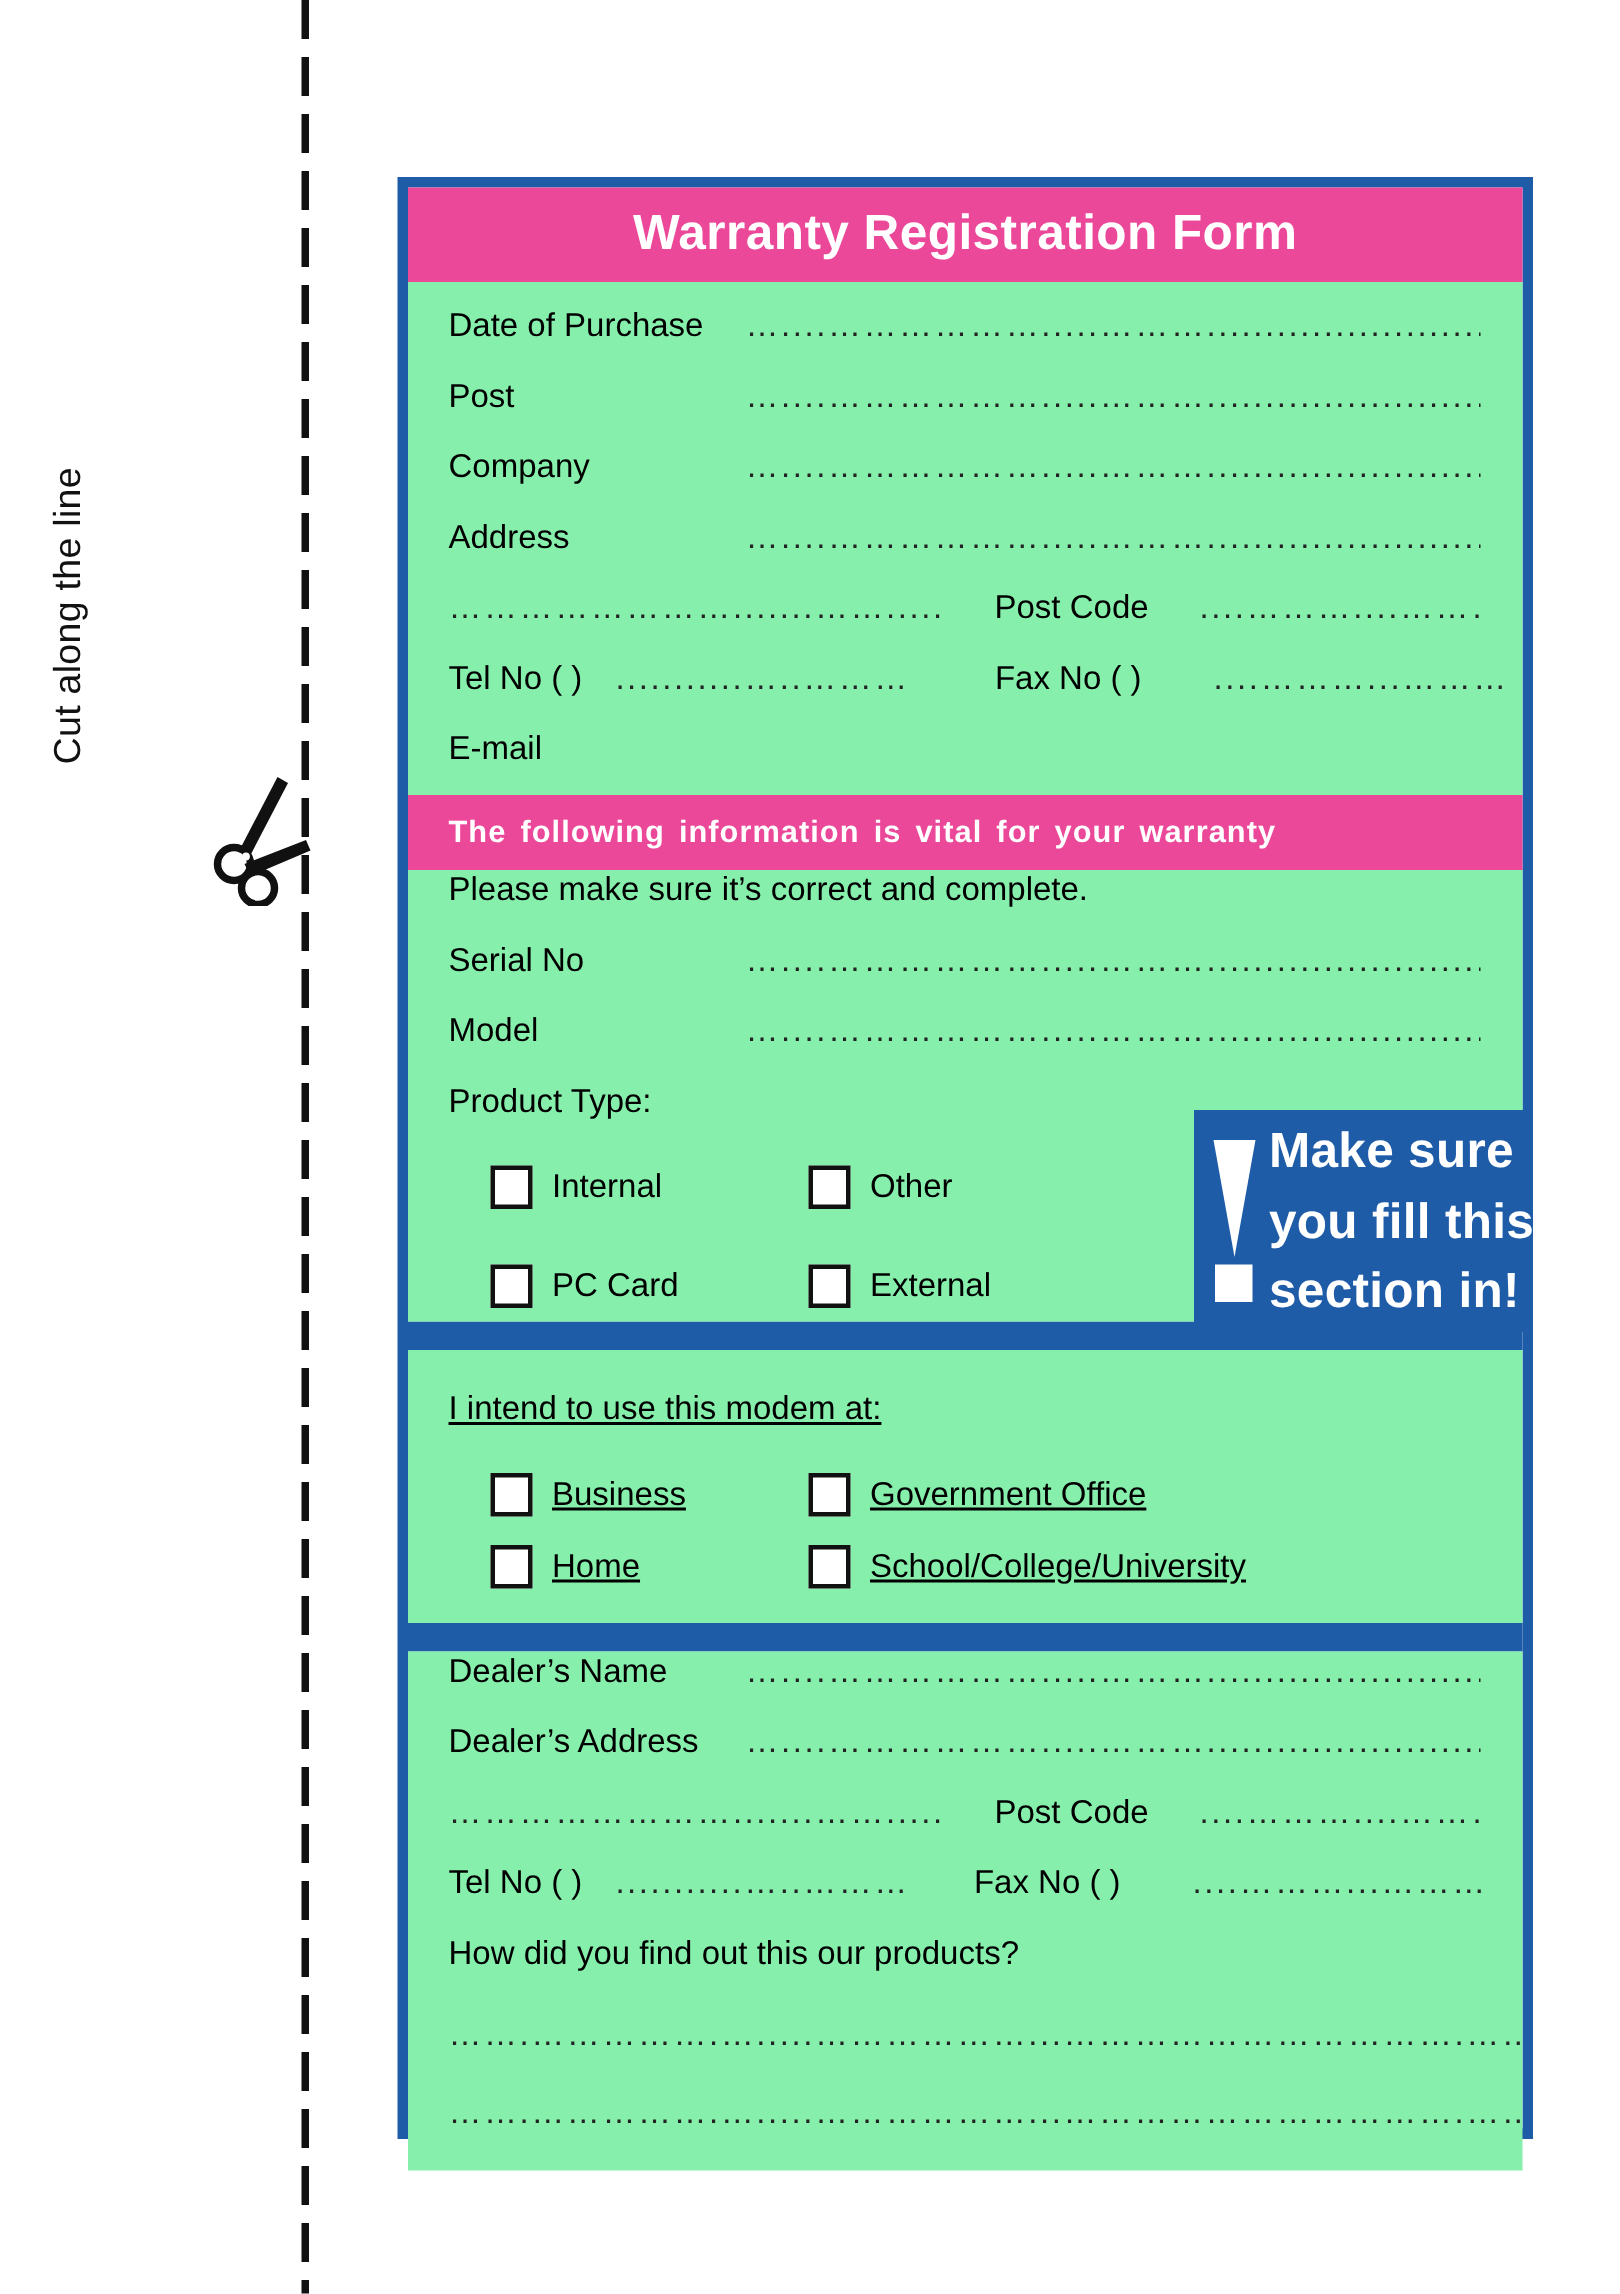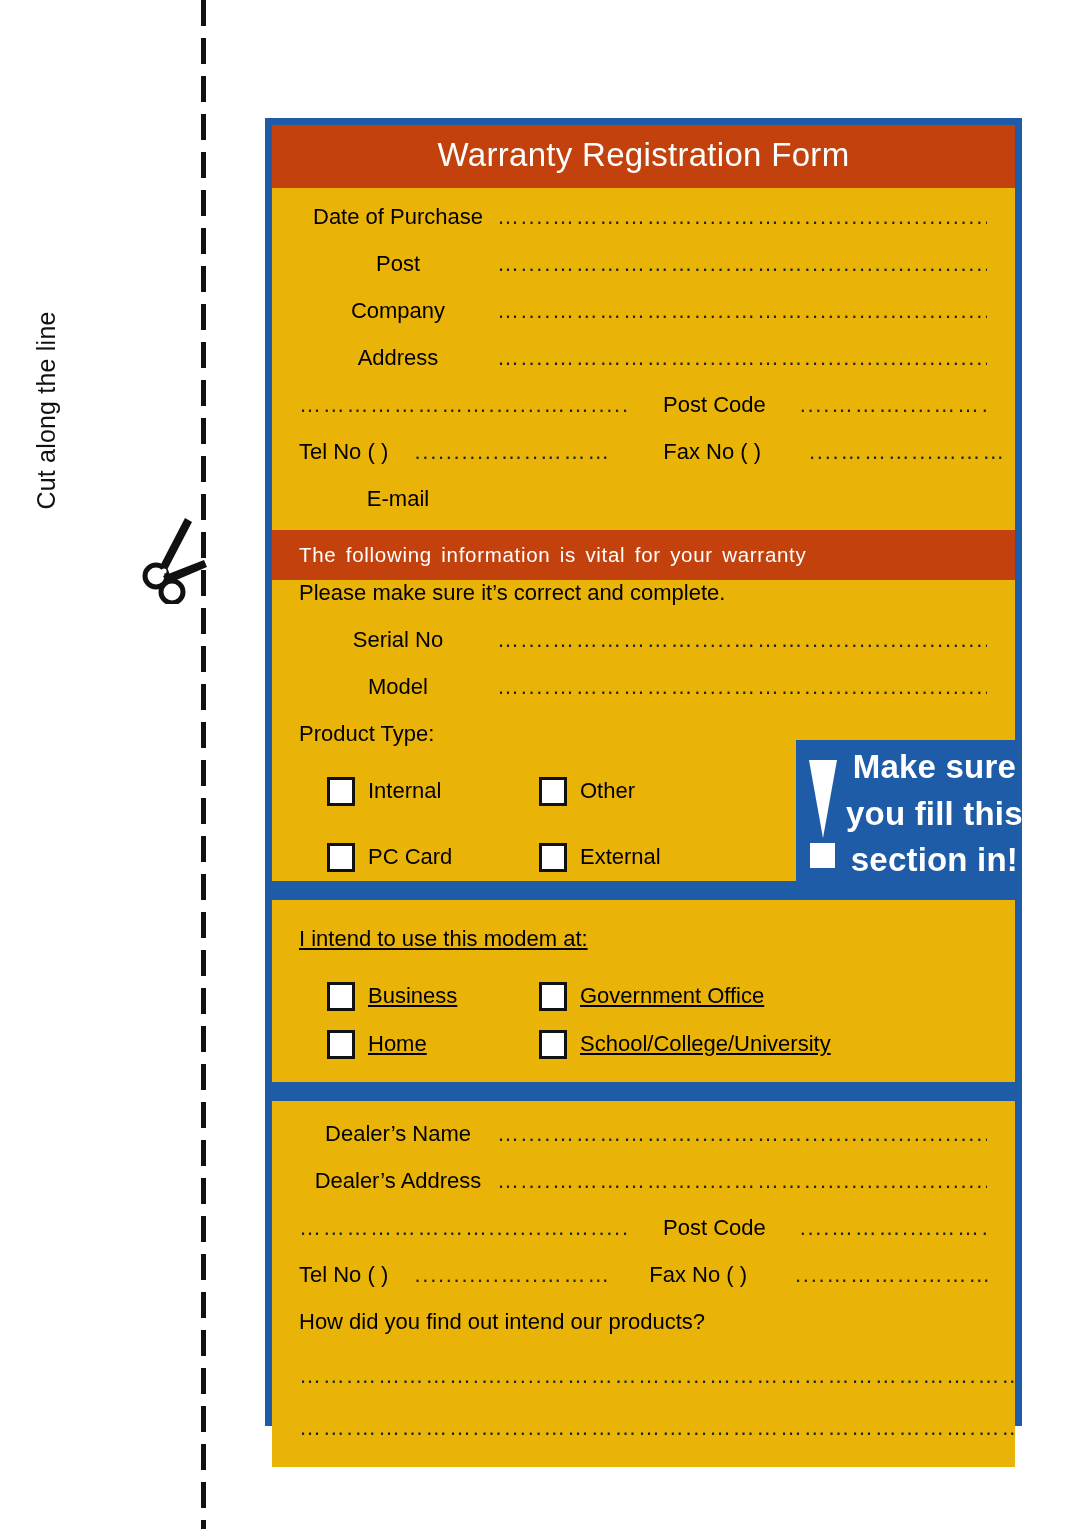--- a/index.html
+++ b/index.html
@@ -58,46 +58,45 @@
     left: 265px;
     top: 118px;
     width: 757px;
     height: 1308px;
     border: 7px solid #1F5CA8;
     box-sizing: border-box;
     background: #ffffff;
   }
 
   .banner {
-    background: #c2410c;
+    background: #ec4899;
     color: #ffffff;
-    font-weight: normal;
+    font-weight: bold;
   }
   .banner-title {
     text-align: center;
     font-size: 33px;
     padding: 11px 0 14px 0;
     letter-spacing: 0.3px;
   }
   .banner-sub {
     font-size: 20.5px;
     padding: 13px 0 13px 27px;
     letter-spacing: 0.7px;
     word-spacing: 3px;
   }
   .divider {
     background: #1F5CA8;
     height: 19px;
   }
 
   .section {
-    background: #eab308;
+    background: #86efac;
     position: relative;
     box-sizing: border-box;
-    text-align: center;
   }
 
   
   .row {
     display: flex;
     align-items: baseline;
     font-size: 22px;
     padding: 0 0 0 27px;
     height: 47px;
   }
@@ -377,21 +376,21 @@
       </div>
       <div class="cb-item">
         <span class="cb-box"></span>
         <span class="cb-label">School/College/University</span>
       </div>
     </div>
   </div>
 
   <div class="divider"></div>
 
-  <div class="section" style="padding-top:20px;">
+  <div class="section" style="">
 
     <div class="row">
       <span class="label lbl-w">Dealer’s Name</span>
       <span class="dots">…....……………….....………....................................</span>
     </div>
 
     <div class="row">
       <span class="label lbl-w">Dealer’s Address</span>
       <span class="dots">…....……………….....………....................................</span>
     </div>
@@ -407,19 +406,19 @@
     <div class="row" style="padding-left:27px;">
       <span class="label">Tel  No (     )</span>
       <span class="gap-s"></span>
       <span class="dots-fixed dots-w-tel">...........…..………</span>
       <span class="gap-m"></span>
       <span class="label">Fax No (     )</span>
       <span class="gap-l"></span>
       <span class="dots-fixed dots-w-fax">....………...……….</span>
     </div>
 
-    <div class="plain-text" style="height:54px;">How did you find out intend our products?</div>
+    <div class="plain-text" style="height:54px;">How did you find out this our products?</div>
 
     <div class="long-dots">…….…………….….....………………...…………………………….……………………………….…...…………</div>
     <div class="long-dots">…….…………….….....………………...…………………………….……………………………….…...…………</div>
   </div>
 
 </div>
 
 </body></html>

